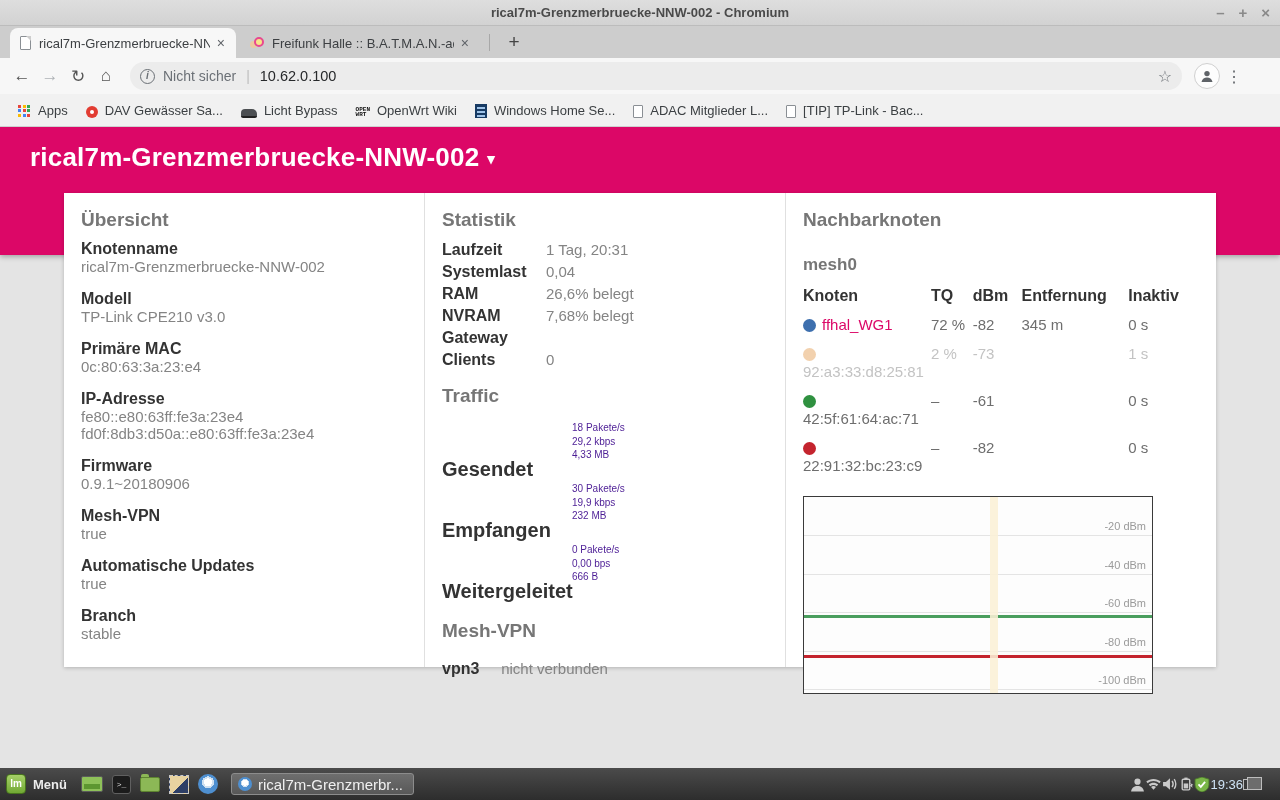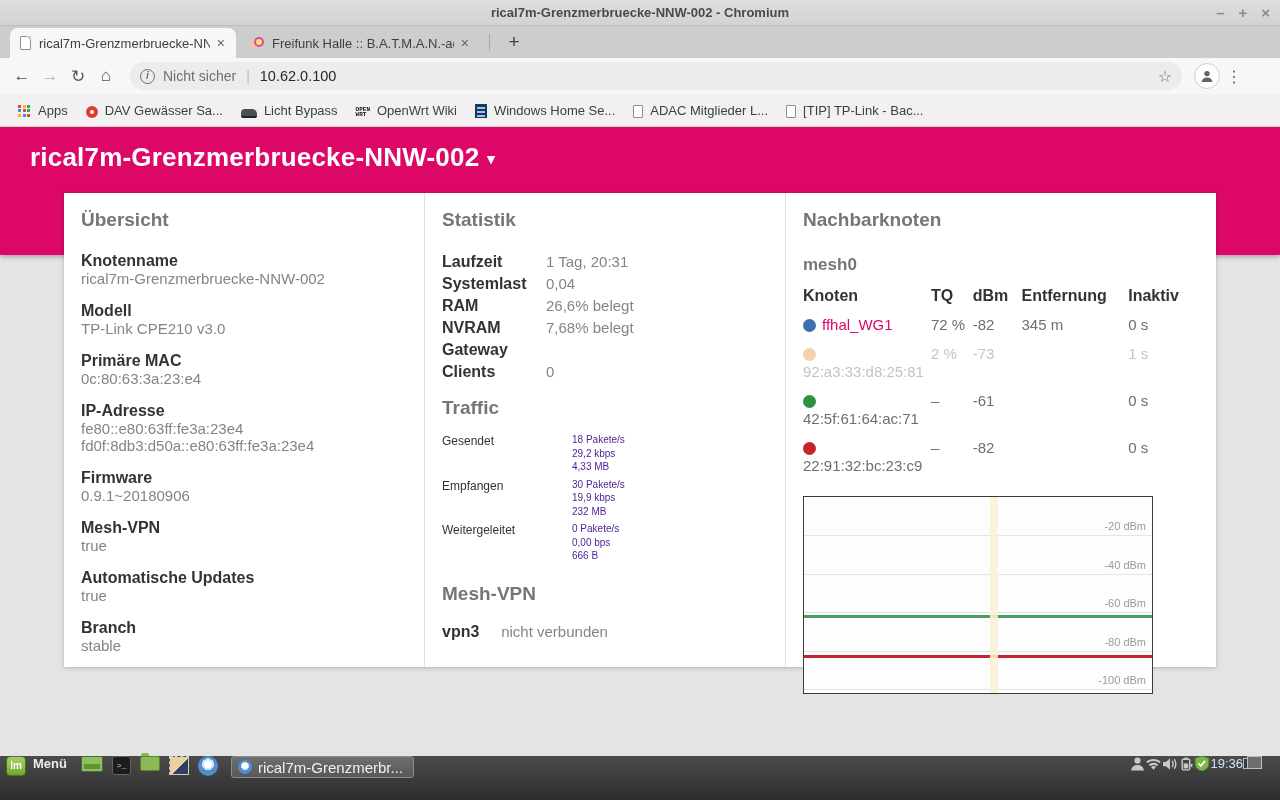--- a/index.html
+++ b/index.html
@@ -57,33 +57,33 @@
   .page { position:absolute; top:127px; left:0; width:1280px; height:645px; background:#e4e4e4; overflow:hidden; }
   .band { position:absolute; top:0; left:0; width:1280px; height:128px; box-shadow:0 2px 5px rgba(0,0,0,.28); }
   .band h1 { color:#fff; font-size:26px; font-weight:700; padding:15px 0 0 30px; letter-spacing:.2px; }
   .band .caret { font-size:15px; vertical-align:2px; margin-left:8px; }
 
   .card { position:absolute; top:66px; left:64px; width:1152px; height:474px; background:#fff; box-shadow:0 1px 4px rgba(0,0,0,.22); display:flex; }
   .col { padding:16px 18px 0 17px; }
   .col1 { width:361px; border-right:1px solid #e0e0e0; }
   .col2 { width:361px; border-right:1px solid #e0e0e0; }
   .col3 { width:430px; }
-  h2.sec { font-size:19px; font-weight:700; color:#767676; margin-bottom:20px; }
+  h2.sec { font-size:19px; font-weight:700; color:#767676; margin-bottom:8px; }
   h3.sub { font-size:17px; font-weight:700; color:#767676; margin:24px 0 12px; }
 
   .ov-entry { margin-bottom:14px; }
   .ov-label { font-size:16px; font-weight:700; color:#333; line-height:19px; }
   .ov-line { font-size:15px; color:#848484; line-height:17px; }
 
   .stat-row { line-height:22px; font-size:15px; }
   .stat-label { display:inline-block; width:104px; font-size:16px; font-weight:700; color:#333; }
   .stat-value { color:#848484; }
 
   .traffic-row { display:flex; margin-bottom:4px; }
-  .traffic-label { width:130px; font-size:12px; font-weight:400; color:#333; line-height:17px; flex:none; }
+  .traffic-label { width:130px; font-size:20px; font-weight:700; color:#333; line-height:17px; flex:none;margin-top:40px; }
   .traffic-lines { font-size:10px; color:#4c1d95; line-height:13.5px; }
   h2.sec.tight { margin:14px 0 14px; }
   h2.sec.mv { margin:20px 0 18px; }
   .vpn-row { font-size:15px; }
   .vpn-label { display:inline-block; width:55px; font-size:16px; font-weight:700; color:#333; }
   .vpn-value { color:#848484; }
 
   table.nb { border-collapse:collapse; margin-top:2px; }
   table.nb th { text-align:left; font-size:16px; color:#333; padding:0 0 8px 0; }
   table.nb td { vertical-align:top; font-size:15px; color:#6e6e6e; line-height:18px; padding:3px 0 8px 0; }
@@ -93,21 +93,21 @@
   .mac { color:#6e6e6e; }
   tr.dim td, tr.dim .mac { color:#c3c3c3; }
 
   #chart-plot { position:relative; width:350px; height:198px; border:1.5px solid #3a3a3a; margin-top:13px; background:#fdfdfd; overflow:hidden; }
   .gridline { position:absolute; left:0; width:100%; height:1px; background:#e4e4e4; }
   .glabel { position:absolute; right:6px; font-size:11px; color:#9a9a9a; }
   .sline { position:absolute; left:0; width:100%; height:3px; z-index:2; }
   .marker { position:absolute; top:0; width:8px; height:100%; z-index:3; opacity:.88; }
 
   
-  .taskbar { position:absolute; bottom:0; left:0; width:1280px; height:44px; background:linear-gradient(#4b4b4b,#2d2d2d); display:flex; align-items:flex-start; }
+  .taskbar { position:absolute; bottom:0; left:0; width:1280px; height:32px; background:linear-gradient(#4b4b4b,#2d2d2d); display:flex; align-items:center; }
   .mint-logo { width:20px; height:20px; margin-left:6px; border-radius:4px; background:linear-gradient(#a6d068,#71a934); border:1px solid #47751c; color:#fff; font-weight:700; font-size:10px; text-align:center; line-height:18px; flex:none; }
   .menu-label { color:#ececec; font-weight:700; font-size:13px; margin:0 14px 0 7px; }
   .tb-ico { margin-right:9px; flex:none; }
   .deskt-ico { width:22px; height:16px; background:#8ec159; border:1px solid #5b5b5b; border-radius:2px; position:relative; }
   .deskt-ico::after { content:""; position:absolute; left:2px; bottom:2px; right:2px; height:5px; background:#5d9630; }
   .term-ico { width:19px; height:19px; background:#1c1c1c; border:1px solid #606060; border-radius:3px; color:#d8d8d8; font-size:8px; line-height:17px; text-align:center; font-family:"Liberation Mono",monospace; }
   .folder-ico { width:20px; height:15px; background:#8cb856; border-radius:2px; position:relative; border:1px solid #5e8530; }
   .folder-ico::before { content:""; position:absolute; top:-4px; left:0; width:8px; height:3px; background:#8cb856; border-radius:2px 2px 0 0; }
   .imgv-ico { width:20px; height:19px; border:1.5px dashed #c9c9c9; background:linear-gradient(135deg,#e8d3a0 0 55%, #2e3f66 55% 100%); }
   .chromium-ico { width:20px; height:20px; border-radius:50%; background:radial-gradient(circle at 50% 42%, #fff 0 4px, #cfe0f0 4px 6px, #4e8fd0 6px 100%); }

